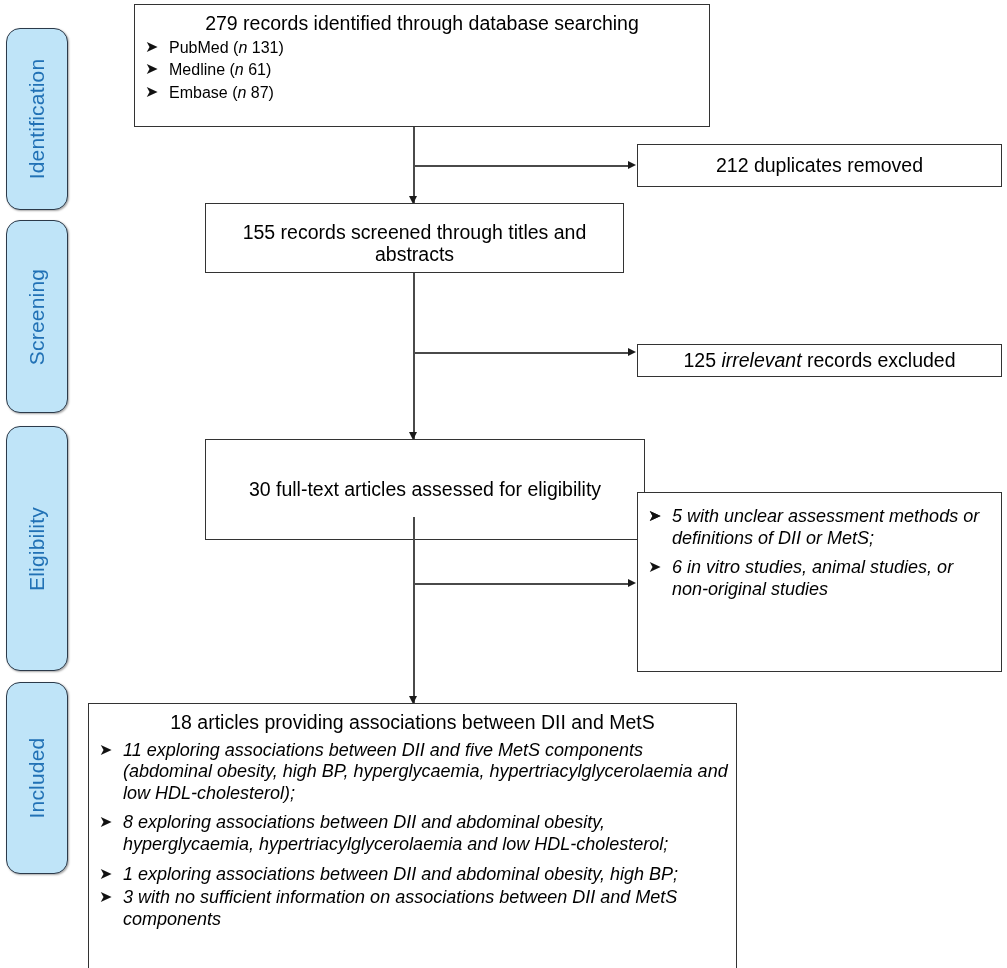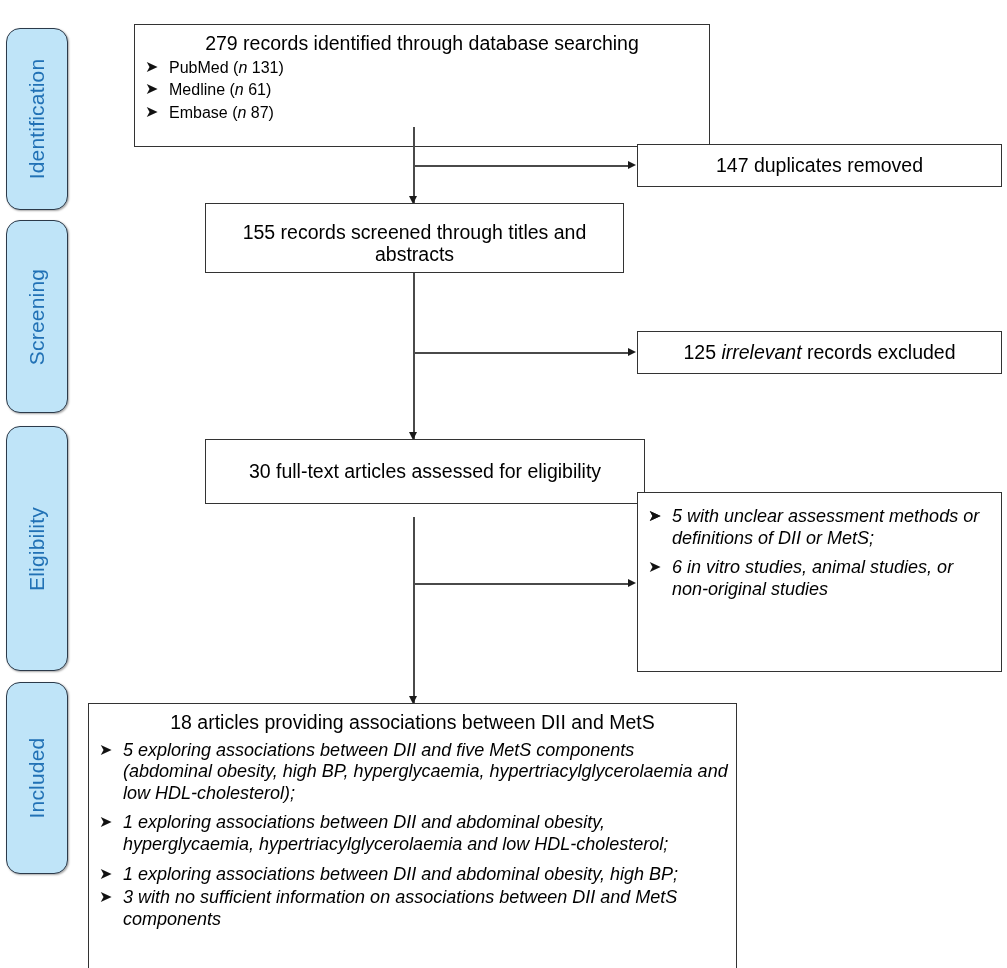--- a/index.html
+++ b/index.html
@@ -128,21 +128,21 @@
   </div>
 
   <div class="stage-tab" style="left:6px; top:426px; width:62px; height:245px;">
     <span class="stage-label">Eligibility</span>
   </div>
 
   <div class="stage-tab" style="left:6px; top:682px; width:62px; height:192px;">
     <span class="stage-label">Included</span>
   </div>
 
-  <div class="flow-box" style="left:134px; top:4px; width:576px; height:123px;margin-top:20px;">
+  <div class="flow-box" style="left:134px; top:4px; width:576px; height:123px;">
     <div class="box-heading">279 records identified through database searching</div>
     <ul class="bullets">
       <li>
         <span class="arrow-glyph">➤</span>
         <span class="src-line"><span>PubMed (</span><span class="it">n</span><span> 131)</span></span>
       </li>
       <li>
         <span class="arrow-glyph">➤</span>
         <span class="src-line"><span>Medline (</span><span class="it">n</span><span> 61)</span></span>
       </li>
@@ -152,37 +152,37 @@
       </li>
     </ul>
   </div>
 
   <div class="vline" style="left:413px; top:127px; height:76px;"></div>
   <div class="arrow-down" style="left:409px; top:196px;"></div>
   <div class="hline" style="left:413px; top:165px; width:216px;"></div>
   <div class="arrow-right" style="left:628px; top:161px;"></div>
 
   <div class="flow-box" style="left:637px; top:144px; width:365px; height:43px; display:flex; align-items:center; justify-content:center;">
-    <div class="box-heading single">147 duplicates removed</div>
+    <div class="box-heading single">212 duplicates removed</div>
   </div>
 
   <div class="flow-box" style="left:205px; top:203px; width:419px; height:70px; display:flex; align-items:flex-end; justify-content:center;">
     <div class="box-heading single">155 records screened through titles and abstracts</div>
   </div>
 
   <div class="vline" style="left:413px; top:273px; height:166px;"></div>
   <div class="arrow-down" style="left:409px; top:432px;"></div>
   <div class="hline" style="left:413px; top:352px; width:216px;"></div>
   <div class="arrow-right" style="left:628px; top:348px;"></div>
 
-  <div class="flow-box" style="left:637px; top:331px; width:365px; height:43px; display:flex; align-items:center; justify-content:center;">
+  <div class="flow-box" style="left:637px; top:344px; width:365px; height:33px; display:flex; align-items:center; justify-content:center;">
     <div class="box-heading single"><span>125 </span><span class="it">irrelevant</span><span> records excluded</span></div>
   </div>
 
-  <div class="flow-box" style="left:205px; top:439px; width:440px; height:65px; display:flex; align-items:center; justify-content:center;">
+  <div class="flow-box" style="left:205px; top:439px; width:440px; height:101px; display:flex; align-items:center; justify-content:center;">
     <div class="box-heading single">30 full-text articles assessed for eligibility</div>
   </div>
 
   <div class="vline" style="left:413px; top:517px; height:186px;"></div>
   <div class="arrow-down" style="left:409px; top:696px;"></div>
   <div class="hline" style="left:413px; top:583px; width:216px;"></div>
   <div class="arrow-right" style="left:628px; top:579px;"></div>
 
   <div class="flow-box" style="left:637px; top:492px; width:365px; height:180px;">
     <ul class="bullets italic spaced">
@@ -198,25 +198,25 @@
         <span class="bullet-text">6 in vitro studies, animal studies, or non-original studies</span>
       </li>
     </ul>
   </div>
 
   <div class="flow-box" style="left:88px; top:703px; width:649px; height:316px;">
     <div class="box-heading">18 articles providing associations between DII and MetS</div>
     <ul class="bullets italic spaced" style="margin-top:6px;">
       <li>
         <span class="arrow-glyph">➤</span>
-        <span class="bullet-text">5 exploring associations between DII and five MetS components (abdominal obesity, high BP, hyperglycaemia, hypertriacylglycerolaemia and low HDL-cholesterol);</span>
-      </li>
-      <li>
-        <span class="arrow-glyph">➤</span>
-        <span class="bullet-text">1 exploring associations between DII and abdominal obesity, hyperglycaemia, hypertriacylglycerolaemia and low HDL-cholesterol;</span>
+        <span class="bullet-text">11 exploring associations between DII and five MetS components (abdominal obesity, high BP, hyperglycaemia, hypertriacylglycerolaemia and low HDL-cholesterol);</span>
+      </li>
+      <li>
+        <span class="arrow-glyph">➤</span>
+        <span class="bullet-text">8 exploring associations between DII and abdominal obesity, hyperglycaemia, hypertriacylglycerolaemia and low HDL-cholesterol;</span>
       </li>
       <li style="margin-bottom:2px;">
         <span class="arrow-glyph">➤</span>
         <span class="bullet-text">1 exploring associations between DII and abdominal obesity, high BP;</span>
       </li>
       <li style="margin-bottom:0;">
         <span class="arrow-glyph">➤</span>
         <span class="bullet-text">3 with no sufficient information on associations between DII and MetS components</span>
       </li>
     </ul>

